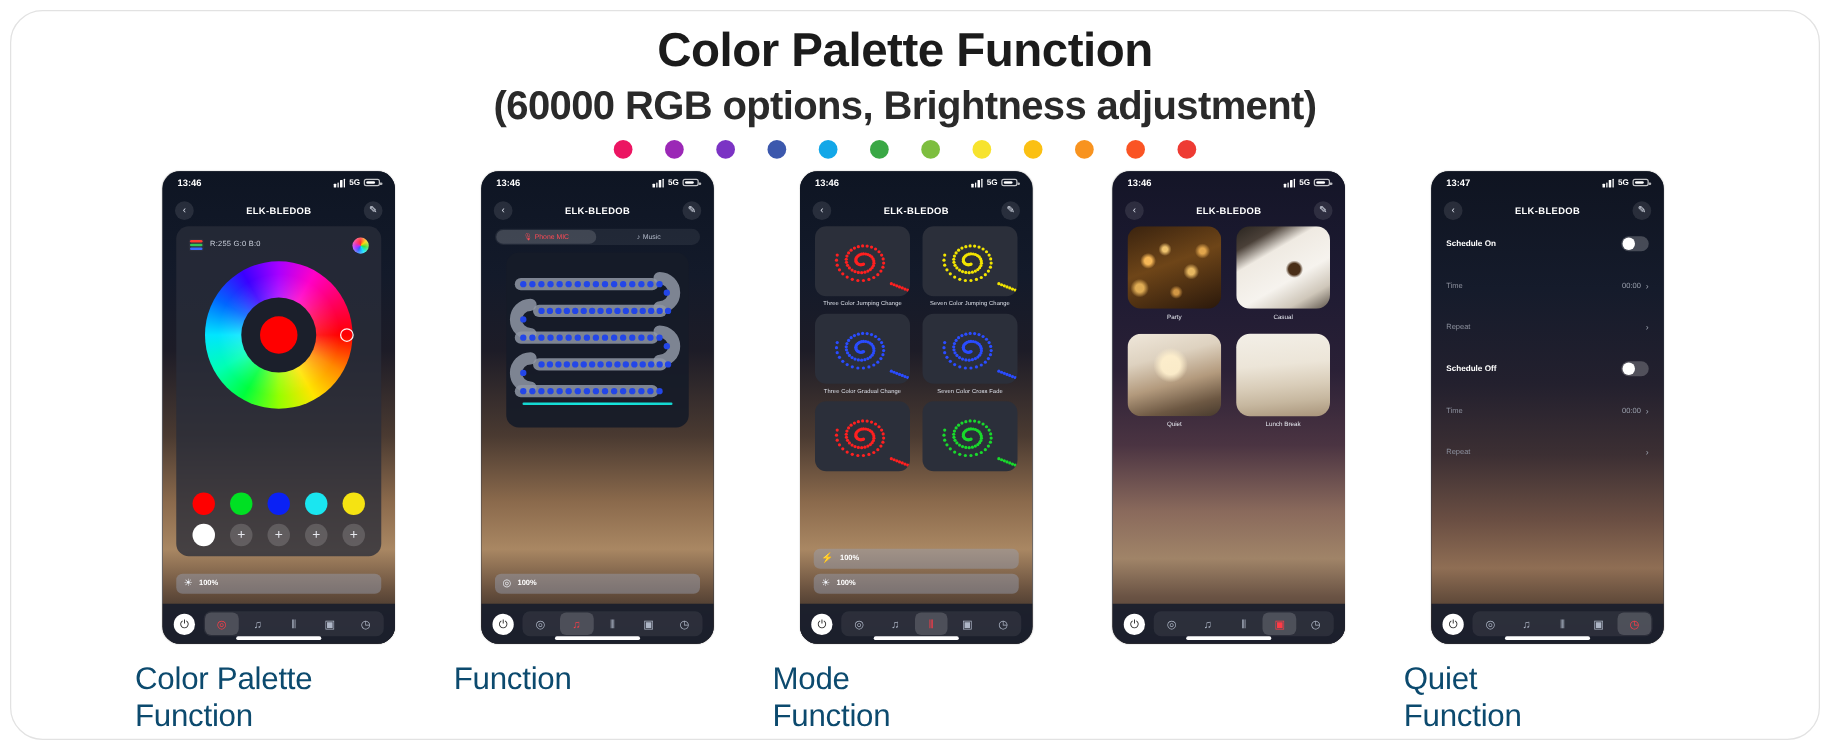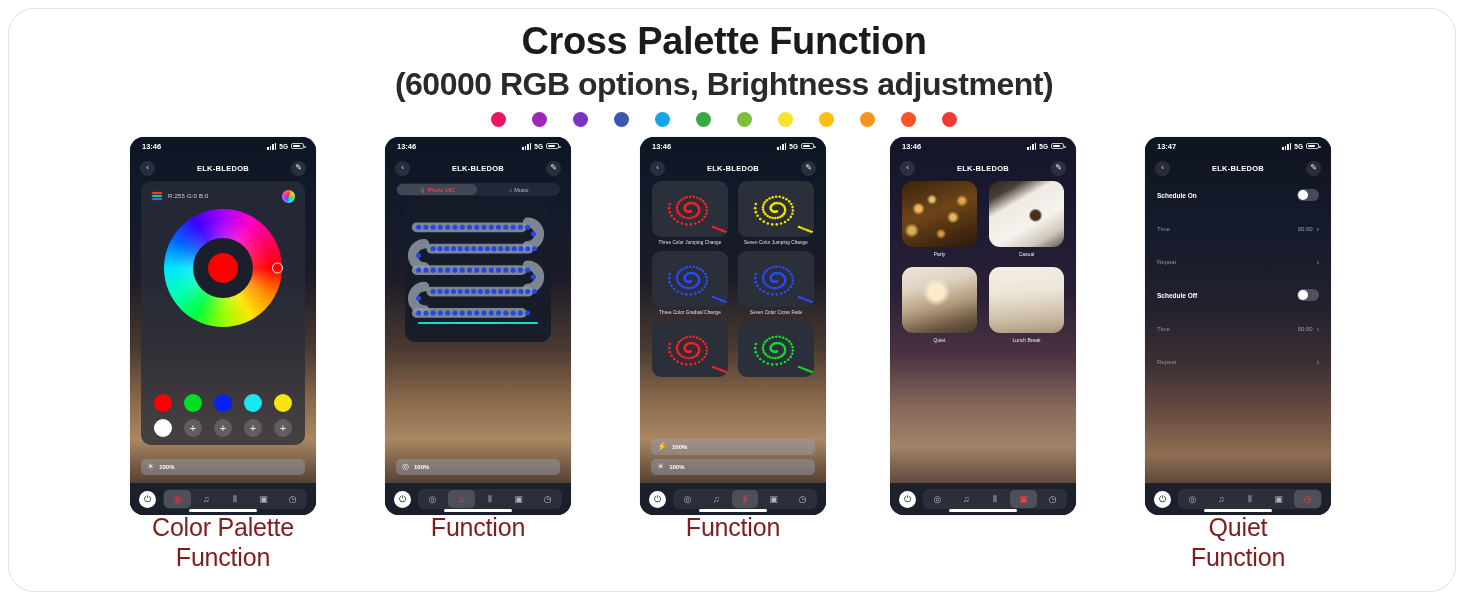--- a/index.html
+++ b/index.html
@@ -284,33 +284,33 @@
     margin-left: auto; width: 22px; height: 12px; border-radius: 7px;
     background: rgba(255,255,255,.22); position: relative;
   }
   .toggle i {
     position: absolute; left: 1px; top: 1px; width: 10px; height: 10px;
     border-radius: 50%; background: #fff;
   }
 
   
   .caption {
-    position: absolute; width: 230px; top: 512px;
-    text-align: center; color: #7f1d1d;
+    position: absolute; width: 230px; top: 528px;
+    text-align: left; color: #0c4a6e;
     font-size: 25px; line-height: 30px; letter-spacing: -0.2px;
   }
 </style>
 </head>
 <body>
 
 <div id="root">
   <div class="outer-card"></div>
 
   <div class="header">
-    <div class="title">Cross Palette Function</div>
+    <div class="title">Color Palette Function</div>
     <div class="subtitle">(60000 RGB options, Brightness adjustment)</div>
   </div>
 
   <div class="dots-row" id="dots-row">
       <div class="dot" style="background: rgb(236, 21, 98);"></div>
       <div class="dot" style="background: rgb(155, 40, 182);"></div>
       <div class="dot" style="background: rgb(123, 51, 196);"></div>
       <div class="dot" style="background: rgb(60, 88, 173);"></div>
       <div class="dot" style="background: rgb(19, 167, 232);"></div>
       <div class="dot" style="background: rgb(58, 168, 69);"></div>
@@ -1078,20 +1078,21 @@
               <div class="tab ">♫</div>
               <div class="tab active">⦀</div>
               <div class="tab ">▣</div>
               <div class="tab ">◷</div>
             </div>
       <div class="homebar"></div>
     </div>
      </div>
       </div>
       <div class="caption" style="left: 618px;">
+        <div>Mode</div>
      <div>Function</div>
       </div>
       <div class="phone" style="left: 890px;">
         <div class="phone-bg violet"></div>
      <div class="phone-inner">
        <div class="statusbar">
       <span>13:46</span>
       <span class="status-right">
         <span class="sig">
                 <i></i>

